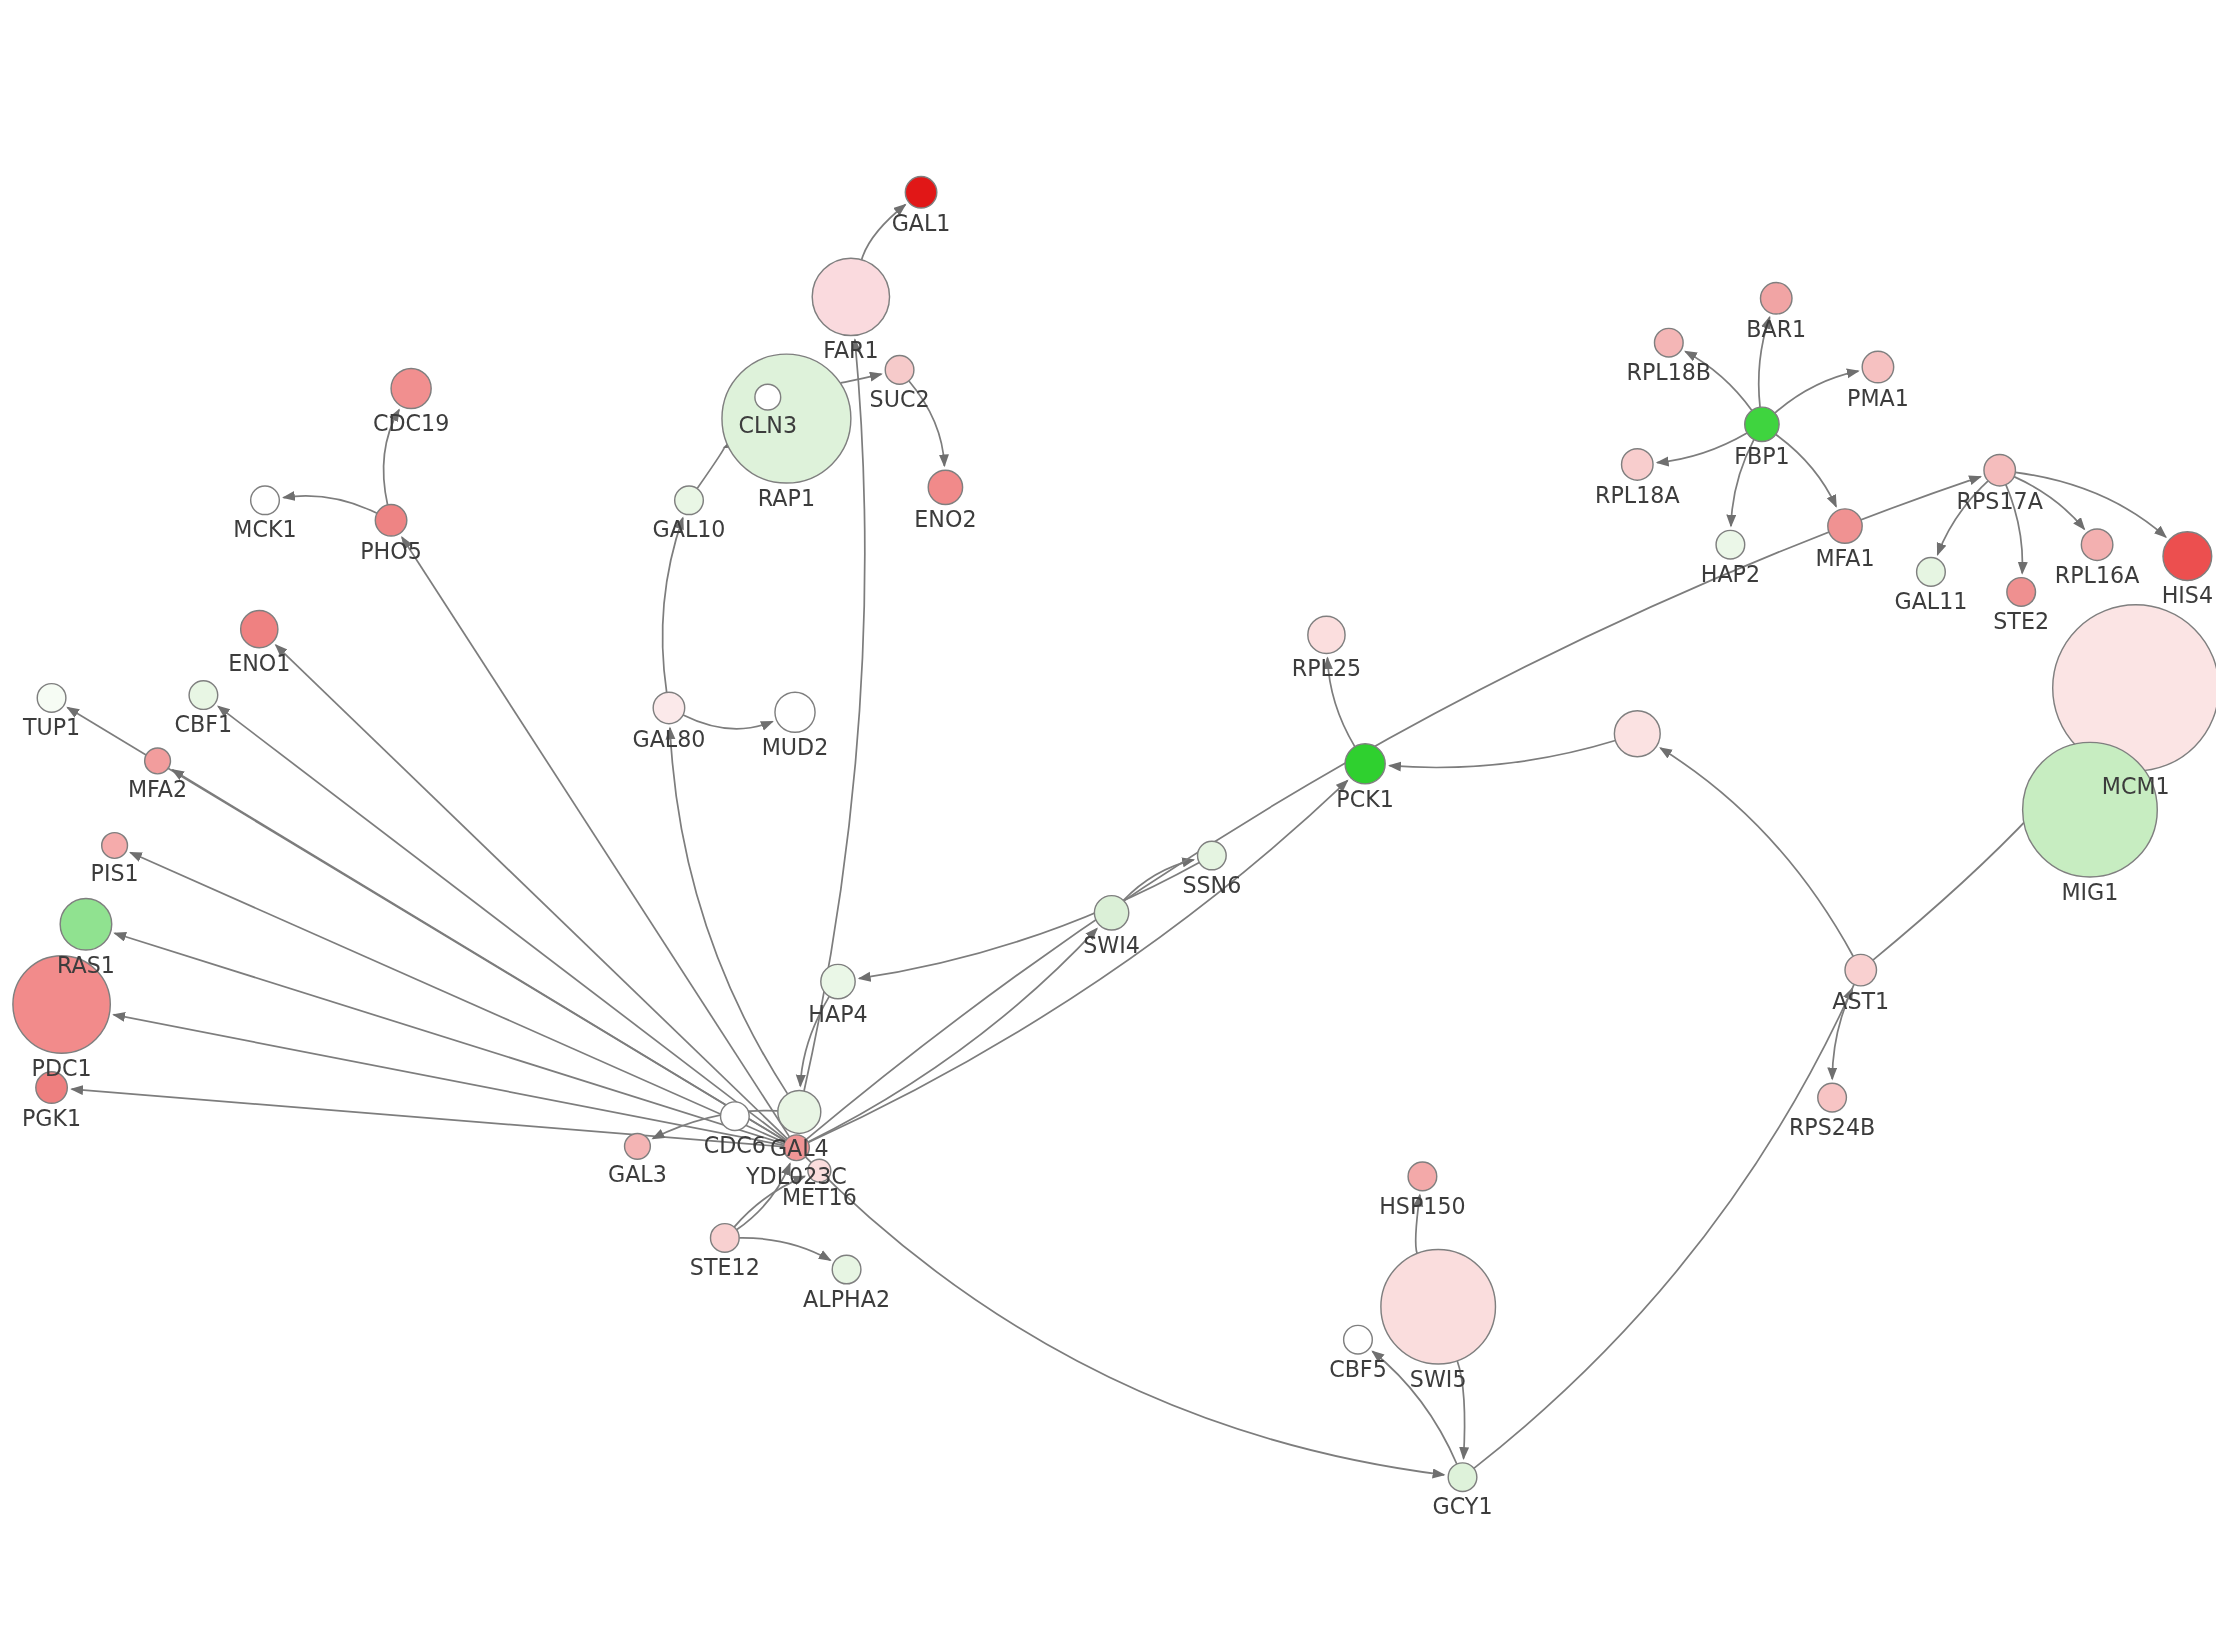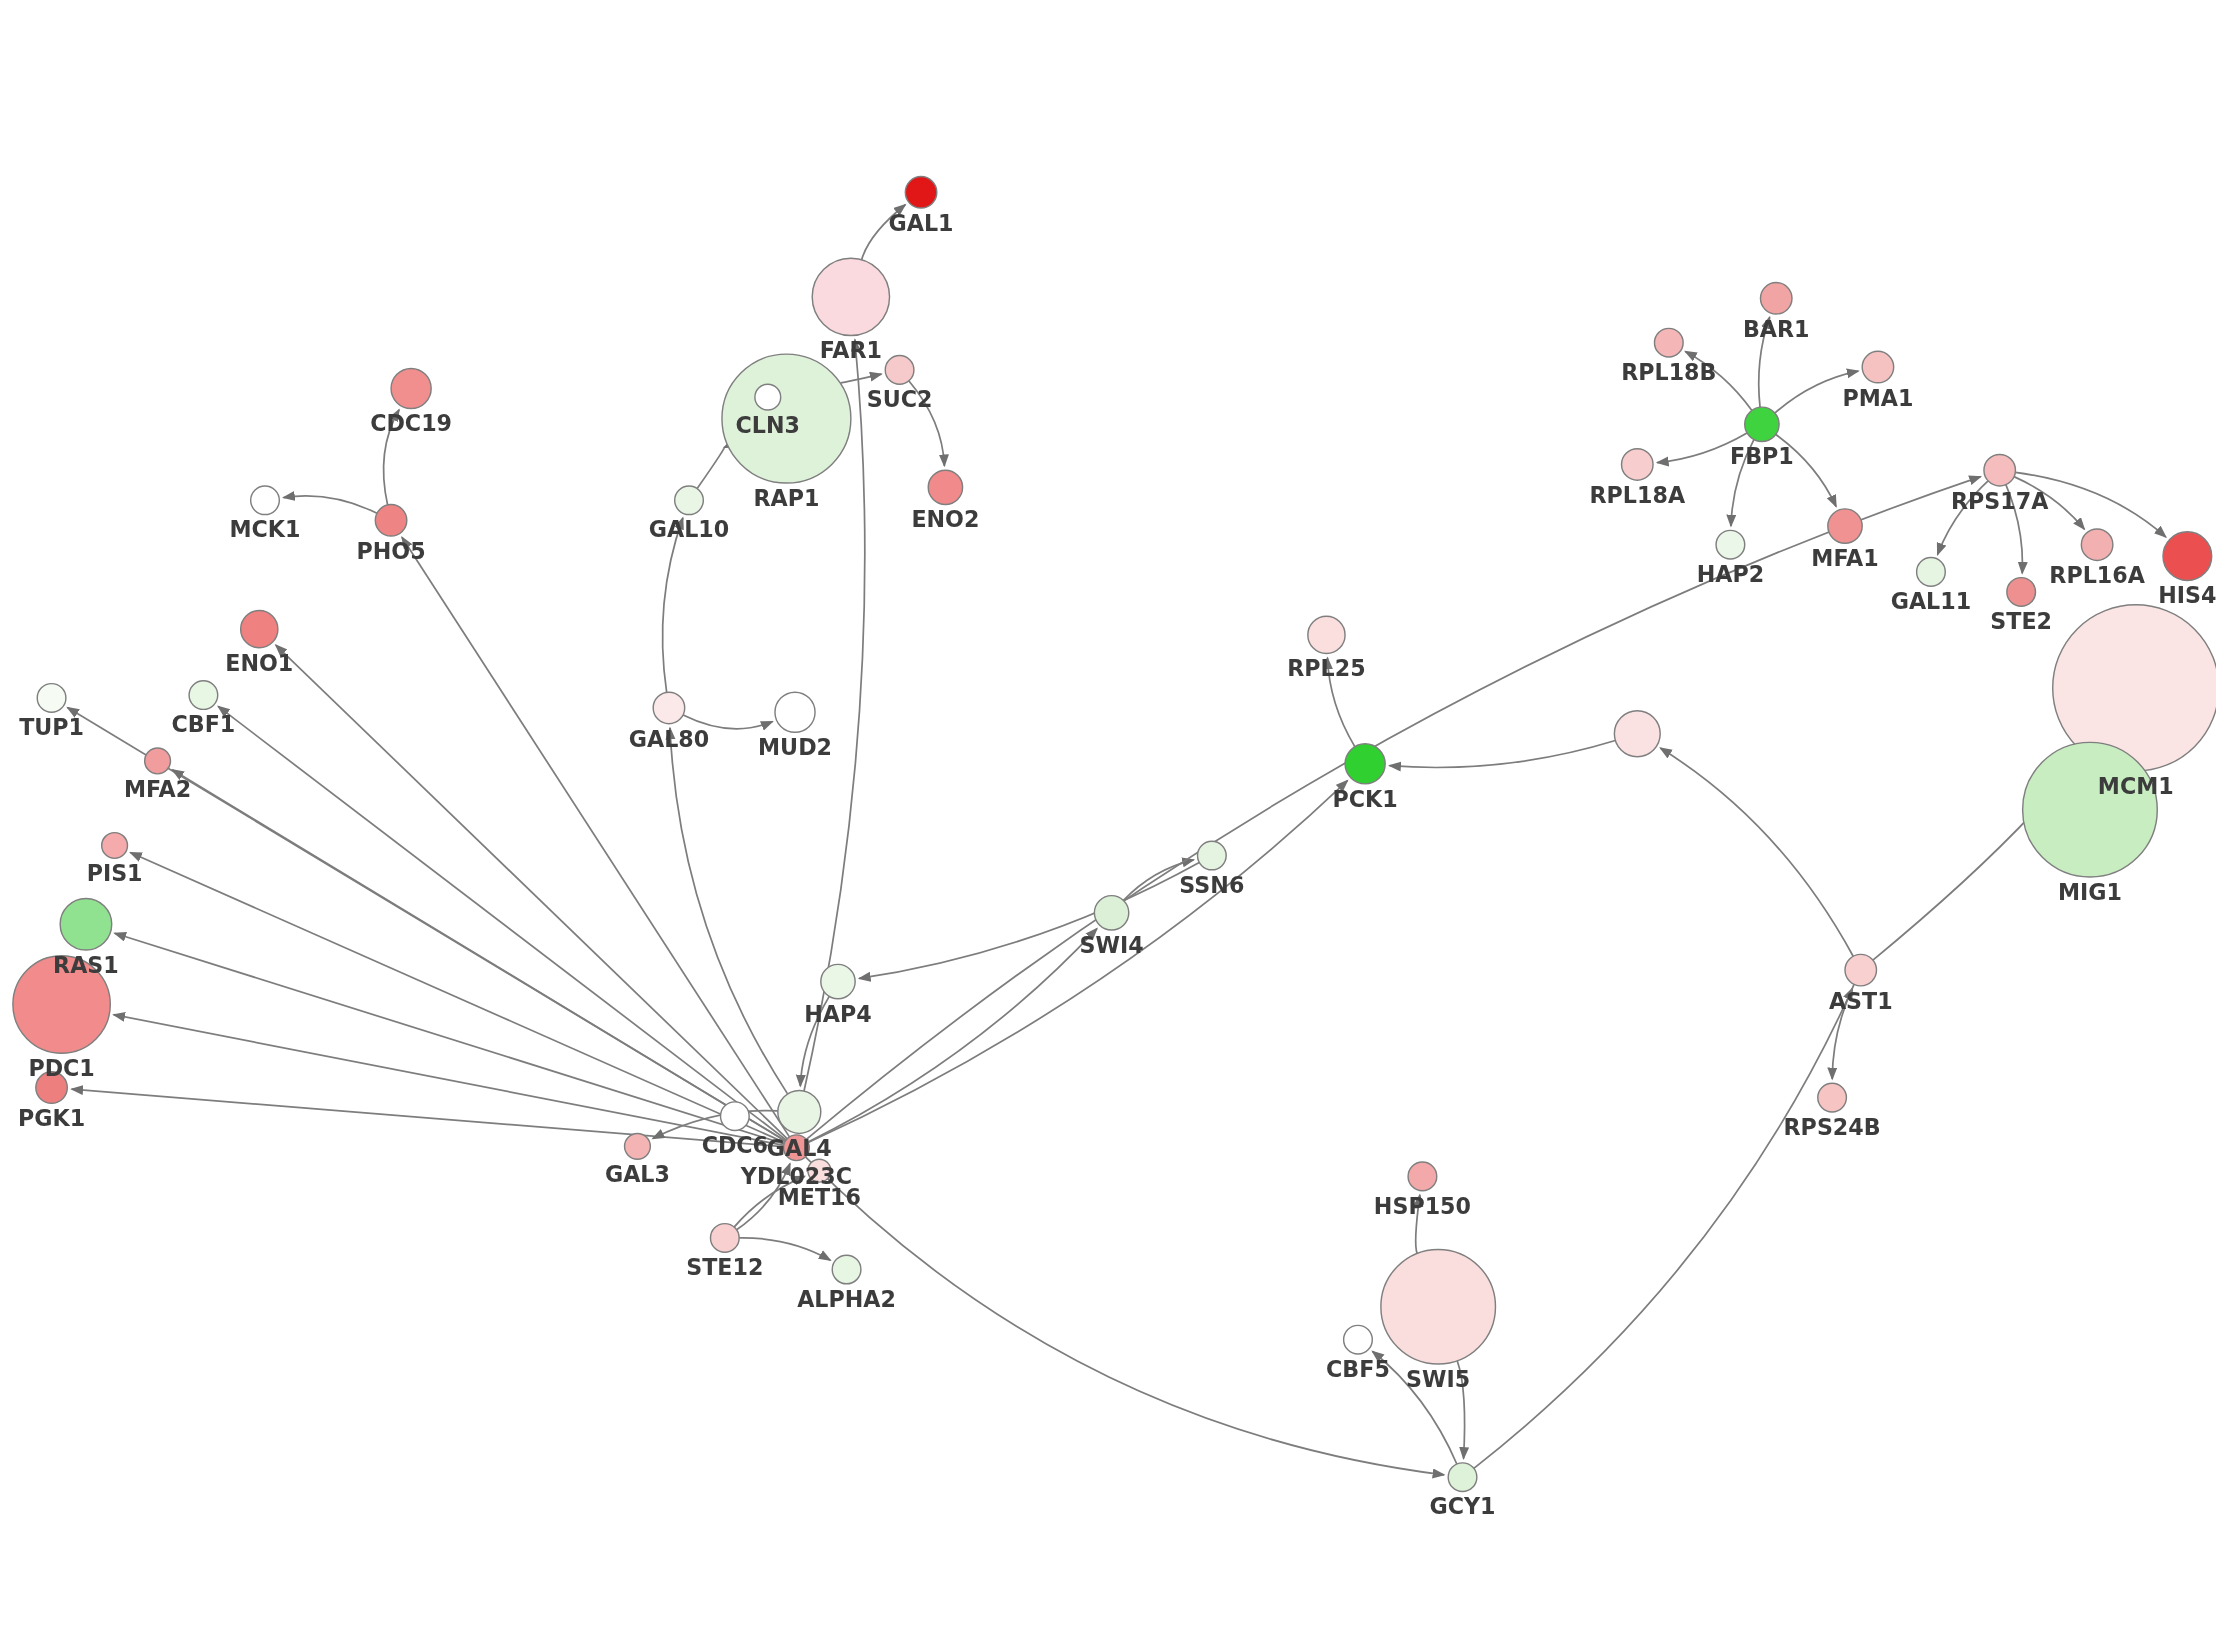--- a/index.html
+++ b/index.html
@@ -7,21 +7,20 @@
     padding: 0;
     width: 100%;
     height: 100%;
     background: #ffffff;
     overflow: hidden;
   }
   .viewport {
     width: 100vw;
     height: 100vh;
     background: #ffffff;
-    font-weight: bold;
   }
   svg {
     display: block;
     width: 100%;
     height: 100%;
   }
   .node-label {
     font-family: "DejaVu Sans", "Liberation Sans", sans-serif;
     font-size: 15.5px;
     fill: #3c3c3c;

